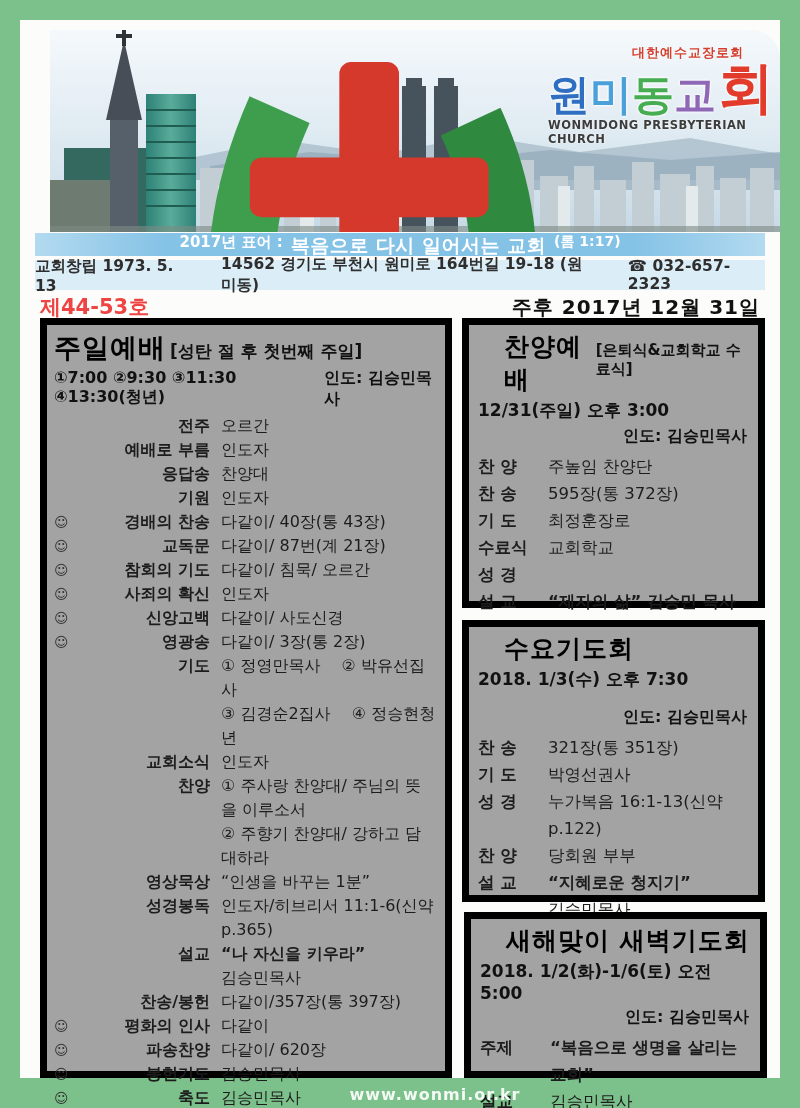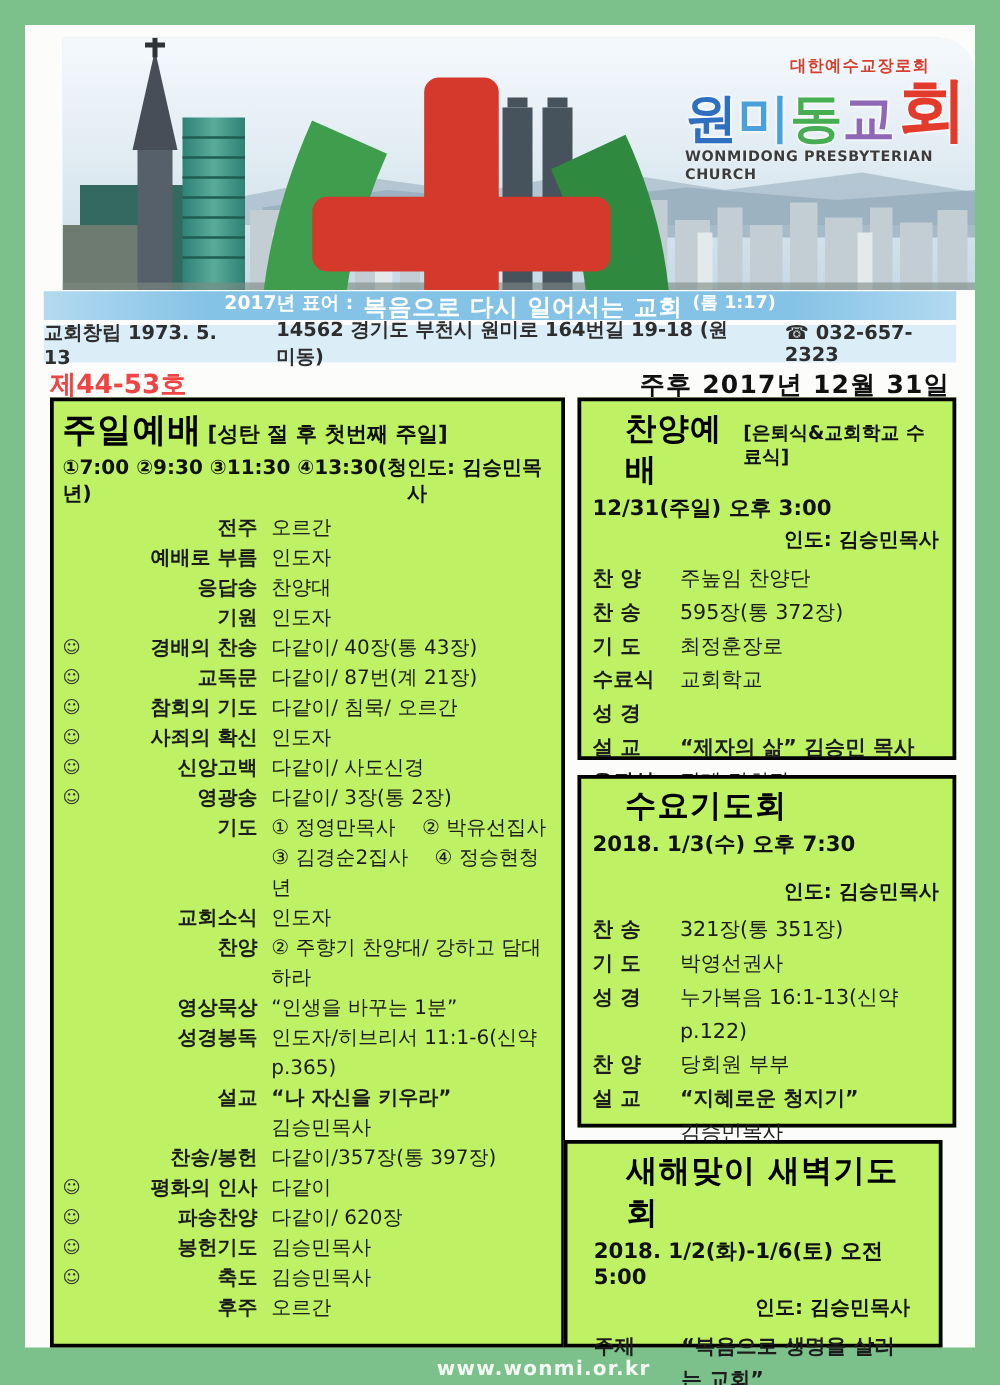--- a/index.html
+++ b/index.html
@@ -34,25 +34,25 @@
   .slogan-ref{font-size:14px;font-weight:700;}
   .address-bar{position:absolute;left:15px;top:240px;width:730px;height:30px;background:#dbeef8;
     display:flex;align-items:center;justify-content:center;gap:30px;color:#2e2e2e;font-size:15.5px;font-weight:600;}
 
   
   .issue-row{position:absolute;left:20px;top:273px;width:720px;display:flex;justify-content:space-between;align-items:baseline;}
   .issue-no{font-size:21px;font-weight:800;color:#ef4444;}
   .issue-date{font-size:20px;font-weight:700;color:#111;letter-spacing:1px;}
 
   
-  .box{position:absolute;background:#bef264;border:3px solid #000000;box-sizing:border-box;}
+  .box{position:absolute;background:#a3a3a3;border:7px solid #000000;box-sizing:border-box;}
   .box-left{left:20px;top:298px;width:412px;height:760px;padding:5px 9px 4px 7px;}
   .box-r1{left:442px;top:298px;width:303px;height:290px;padding:5px 9px;}
   .box-r2{left:442px;top:600px;width:303px;height:282px;padding:5px 9px;}
-  .box-r3{left:431px;top:892px;width:303px;height:166px;padding:5px 21px;}
+  .box-r3{left:444px;top:892px;width:303px;height:166px;padding:5px 9px;}
 
   .box-title-row{display:flex;align-items:baseline;gap:4px;}
   .box-title{font-size:27px;font-weight:900;color:#000;letter-spacing:1px;}
   .box-subtitle{font-size:17px;font-weight:600;color:#111;}
   .r-title{font-size:25px;margin-left:26px;}
 
   .times-row{display:flex;justify-content:space-between;align-items:baseline;margin:2px 0 4px 0;}
   .times{font-size:16px;font-weight:700;color:#111;}
   .leader{font-size:16px;font-weight:600;color:#111;}
 
@@ -284,20 +284,21 @@
             <span class="sm"></span>
             <span class="lb">교회소식</span>
             <div class="vals">
               <div class="val">인도자</div>
             </div>
           </div>
           <div class="svc-row">
             <span class="sm"></span>
             <span class="lb">찬양</span>
             <div class="vals">
+              <div class="val">① 주사랑 찬양대/ 주님의 뜻을 이루소서</div>
               <div class="val">② 주향기 찬양대/ 강하고 담대하라</div>
             </div>
           </div>
           <div class="svc-row">
             <span class="sm"></span>
             <span class="lb">영상묵상</span>
             <div class="vals">
               <div class="val">“인생을 바꾸는 1분”</div>
             </div>
           </div>

